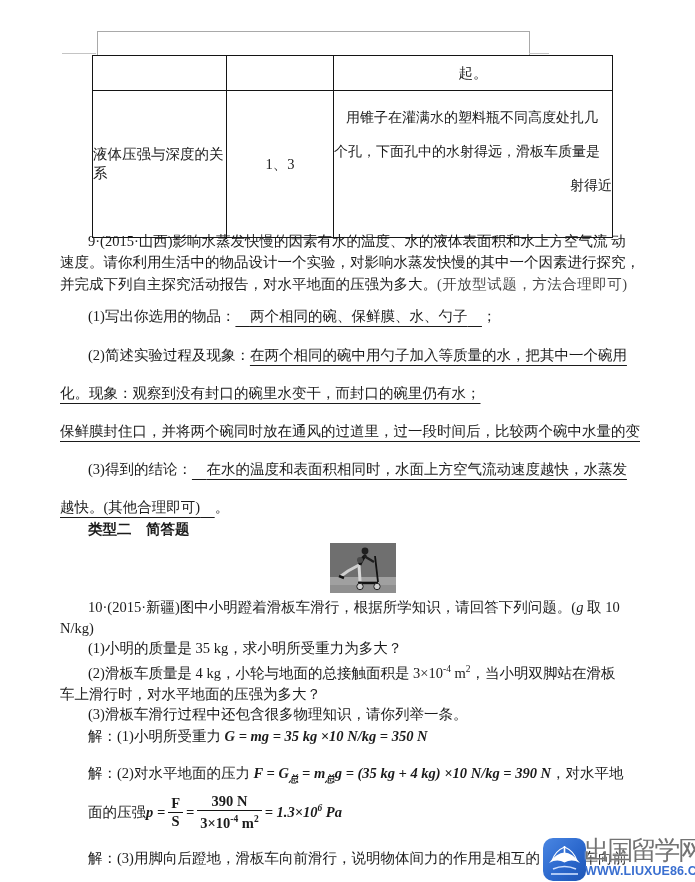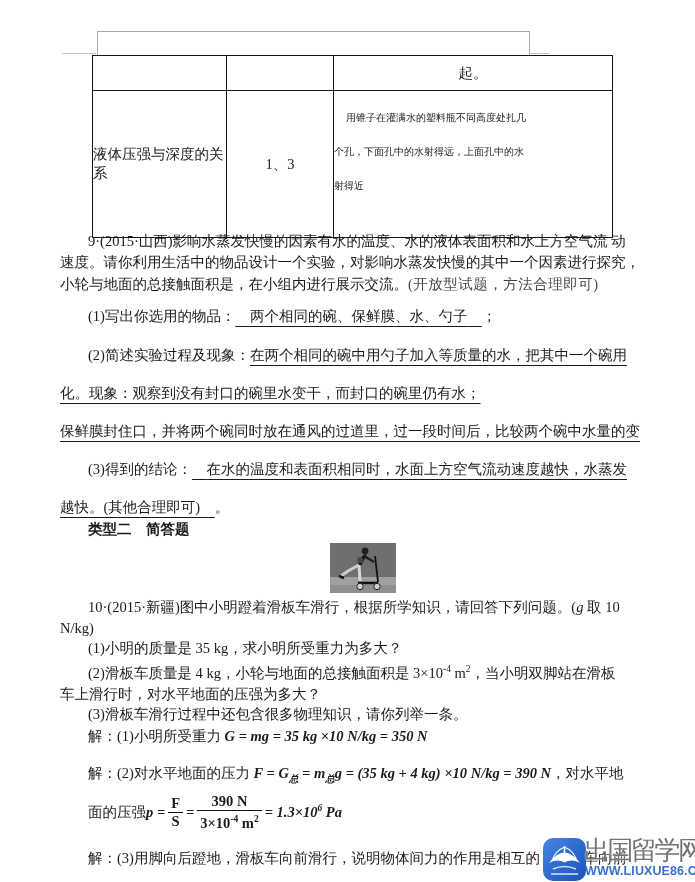--- a/index.html
+++ b/index.html
@@ -17,23 +17,23 @@
   
   .tbl { position:absolute; left:92px; top:55px; width:519px; border:1.5px solid #141414; }
   .trow { display:flex; }
   .trow1 { height:34px; border-bottom:1px solid #141414; }
   .trow2 { height:146px; }
   .tc { box-sizing:border-box; }
   .tc1 { width:134px; border-right:1px solid #141414; display:flex; align-items:center; justify-content:center; }
   .tc2 { width:107px; border-right:1px solid #141414; display:flex; align-items:center; justify-content:center; }
   .tc3 { flex:1; }
   .trow1 .tc3 { display:flex; align-items:center; justify-content:center; }
-  .tc3-body { padding-top:10px; font-size:10px; line-height:34px; }
+  .tc3-body { padding-top:10px; font-size:14px; line-height:34px; }
   .tc3-body .l1 { padding-left:12px; }
-  .tc3-body .l3 { text-align:left; }
+  .tc3-body .l3 { text-align:right; }
   .bold { font-weight:normal; }
 
   
   .blk { position:absolute; left:60px; width:582px; }
   .ind { text-indent:28px; }
   .kai { opacity:.82; letter-spacing:.5px; }
   .wline { height:38px; line-height:38px; white-space:nowrap; }
   .u { text-decoration:underline; text-underline-offset:5px; text-decoration-thickness:1px; }
   .q9i { top:231px; line-height:21.4px; }
   .p1 { top:305px; line-height:22px; }
@@ -87,31 +87,31 @@
     <div class="trow trow2">
       <div class="tc tc1">
         <span>液体压强与深度的关系</span>
       </div>
       <div class="tc tc2 bold">
         <span>1、3</span>
       </div>
       <div class="tc tc3">
         <div class="tc3-body">
           <div class="l1">用锥子在灌满水的塑料瓶不同高度处扎几</div>
-          <div class="l2">个孔，下面孔中的水射得远，上面孔中的水</div>
+          <div class="l2">个孔，下面孔中的水射得远，滑板车质量是</div>
           <div class="l3">射得近</div>
         </div>
       </div>
     </div>
   </div>
 
   <div class="blk q9i">
     <div class="ind">9·(2015·山西)影响水蒸发快慢的因素有水的温度、水的液体表面积和水上方空气流 动</div>
     <div>速度。请你利用生活中的物品设计一个实验，对影响水蒸发快慢的其中一个因素进行探究，</div>
-    <div><span>小轮与地面的总接触面积是，在小组内进行展示交流。</span><span class="kai">(开放型试题，方法合理即可)</span></div>
+    <div><span>并完成下列自主探究活动报告，对水平地面的压强为多大。</span><span class="kai">(开放型试题，方法合理即可)</span></div>
   </div>
 
   <div class="blk p1 ind">
     <span>(1)写出你选用的物品：</span><span class="u">　</span><span class="u">两个相同的碗、保鲜膜、水、勺子</span><span class="u">　</span><span>；</span>
   </div>
 
   <div class="blk p2">
     <div class="wline ind"><span>(2)简述实验过程及现象：</span><span class="u">在两个相同的碗中用勺子加入等质量的水，把其中一个碗用</span></div>
     <div class="wline"><span class="u">化。现象：观察到没有封口的碗里水变干，而封口的碗里仍有水；</span></div>
     <div class="wline"><span class="u">保鲜膜封住口，并将两个碗同时放在通风的过道里，过一段时间后，比较两个碗中水量的变</span></div>

